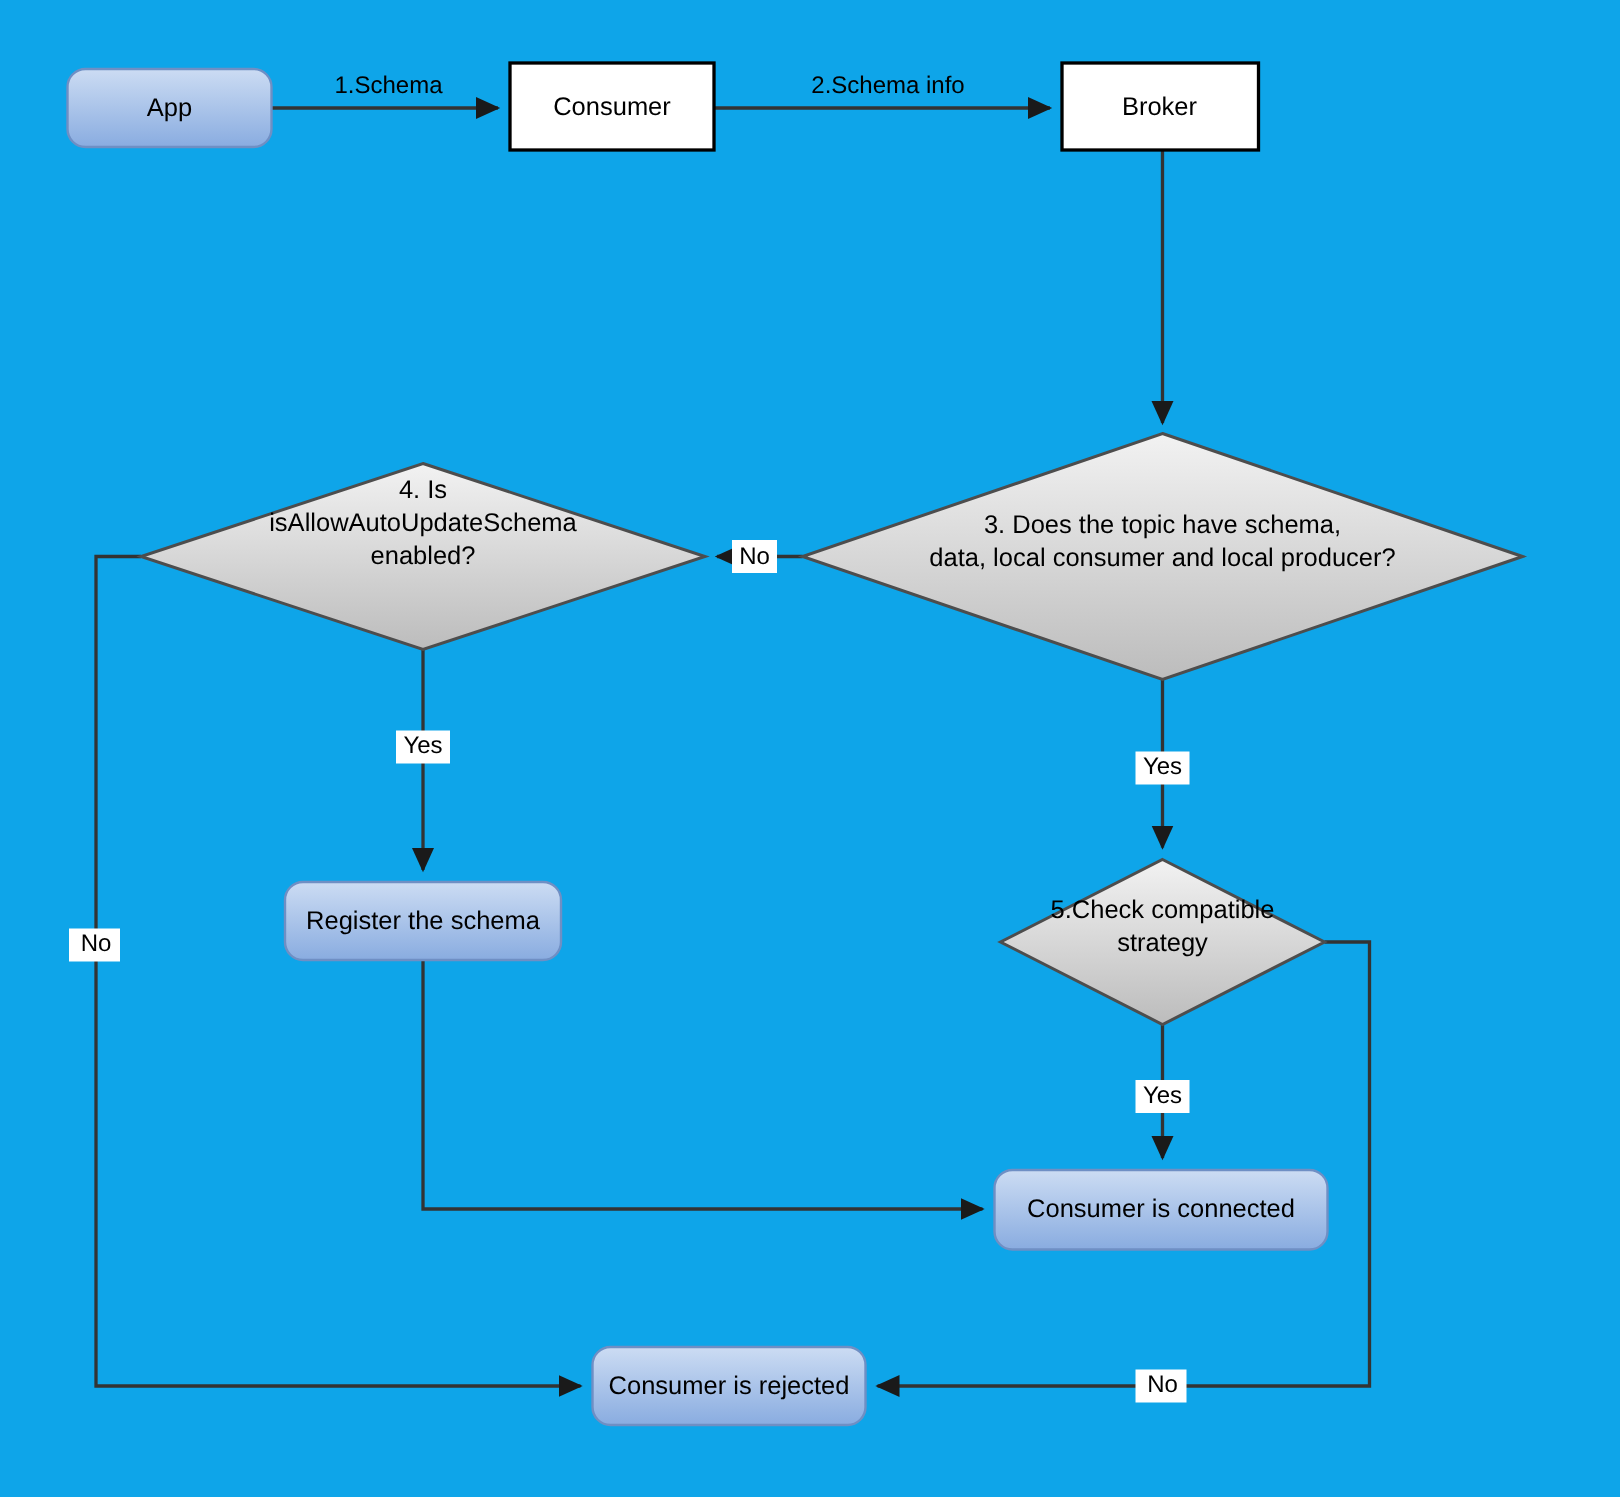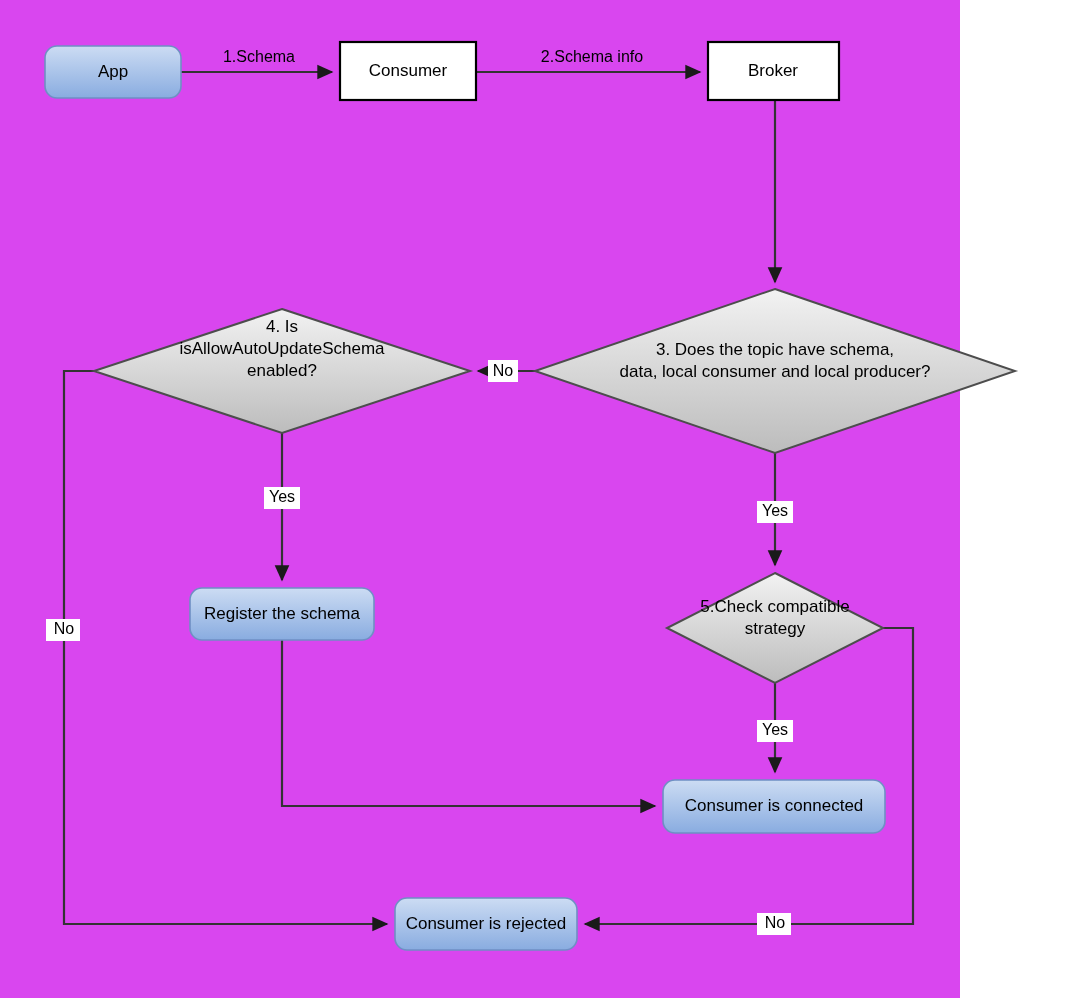--- a/index.html
+++ b/index.html
@@ -8,23 +8,23 @@
     background: #ffffff;
   }
   body {
     width: 1080px;
     height: 998px;
     font-family: "Liberation Sans", sans-serif;
     overflow: hidden;
   }
   #canvas {
     position: relative;
-    width: 960px;
+    width: 1080px;
     height: 998px;
-    background: #d946ef;
+    background: #0ea5e9;
   }
   svg#flow {
     position: absolute;
     left: 0;
     top: 0;
     width: 1080px;
     height: 998px;
   }
   .node-label {
     font-family: "Liberation Sans", sans-serif;

